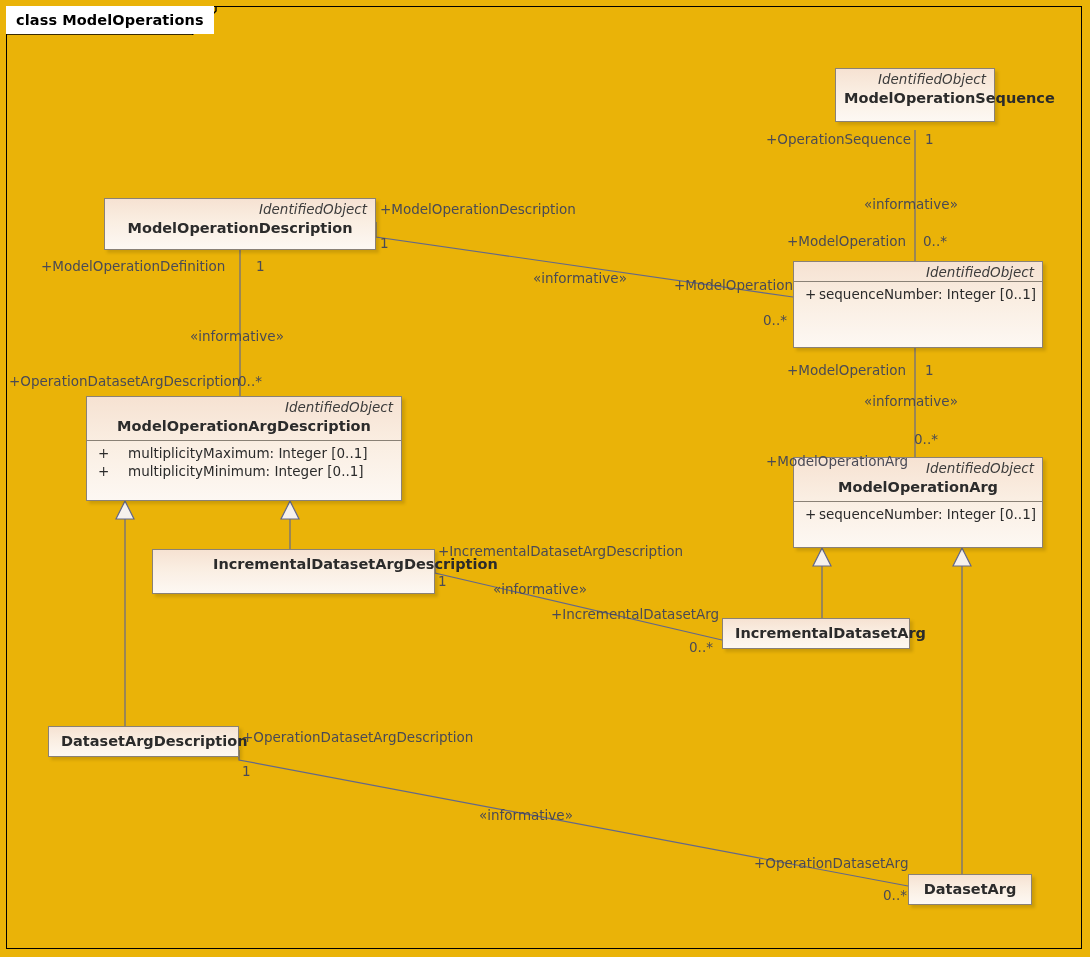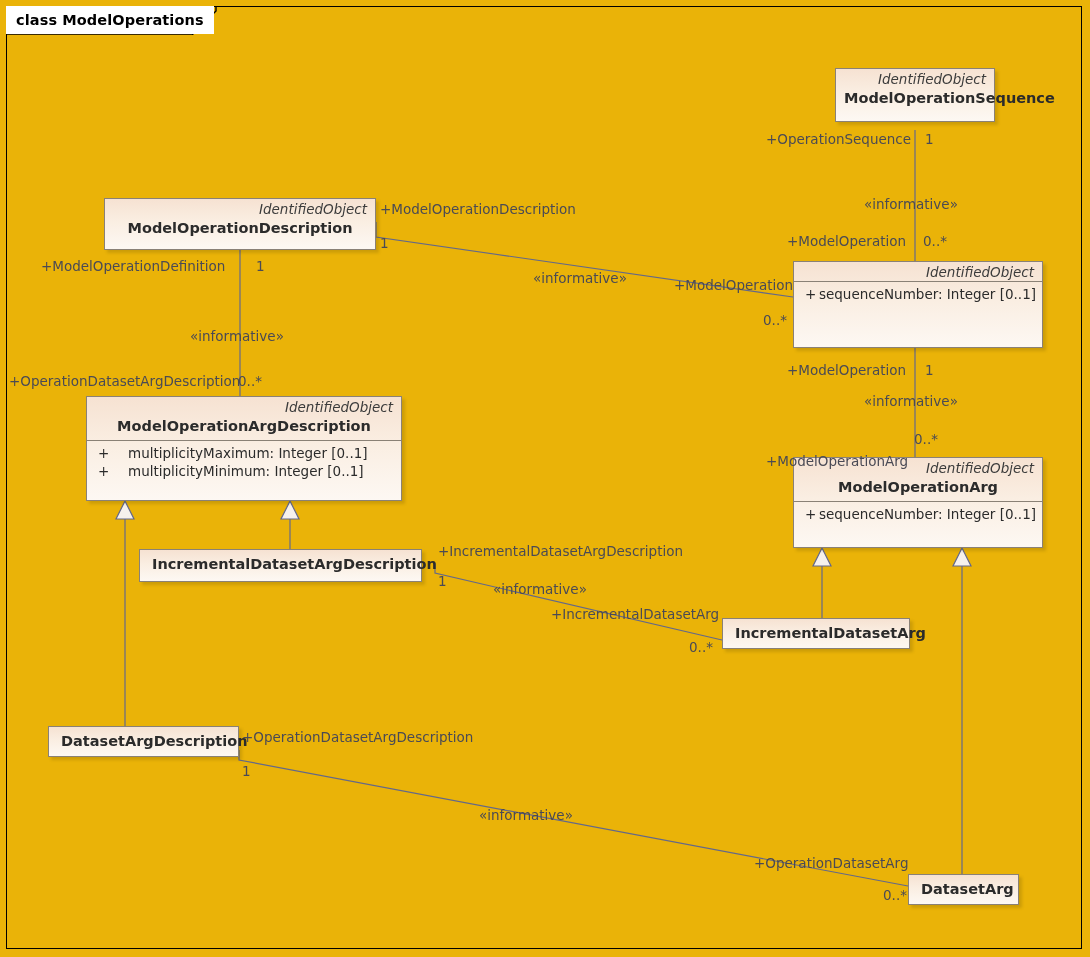--- a/index.html
+++ b/index.html
@@ -220,33 +220,33 @@
     <div class="cname">ModelOperationArg</div>
     <div class="divider"></div>
     <div class="attrs">
       <div class="attr">
         <span class="vis">+</span>
         <span>sequenceNumber: Integer [0..1]</span>
       </div>
     </div>
   </div>
 
-  <div class="cls simple" style="left:139px; top:549px; width:283px; height:33px;">
+  <div class="cls simple" style="left:152px; top:549px; width:283px; height:45px;padding-left:48px;">
     <div class="cname">IncrementalDatasetArgDescription</div>
   </div>
 
   <div class="cls simple" style="left:48px; top:726px; width:191px; height:31px;">
     <div class="cname">DatasetArgDescription</div>
   </div>
 
   <div class="cls simple" style="left:722px; top:618px; width:188px; height:31px;">
     <div class="cname">IncrementalDatasetArg</div>
   </div>
 
-  <div class="cls simple" style="left:908px; top:874px; width:111px; height:31px;">
+  <div class="cls simple" style="left:908px; top:874px; width:124px; height:31px;">
     <div class="cname">DatasetArg</div>
   </div>
 
   <div class="lbl" style="left:766px; top:133px;">+OperationSequence</div>
   <div class="lbl mult" style="left:925px; top:133px;">1</div>
   <div class="lbl stereo-lbl" style="left:864px; top:198px;">«informative»</div>
   <div class="lbl" style="left:787px; top:235px;">+ModelOperation</div>
   <div class="lbl mult" style="left:923px; top:235px;">0..*</div>
 
   <div class="lbl" style="left:380px; top:203px;text-align:center;">+ModelOperationDescription</div>

